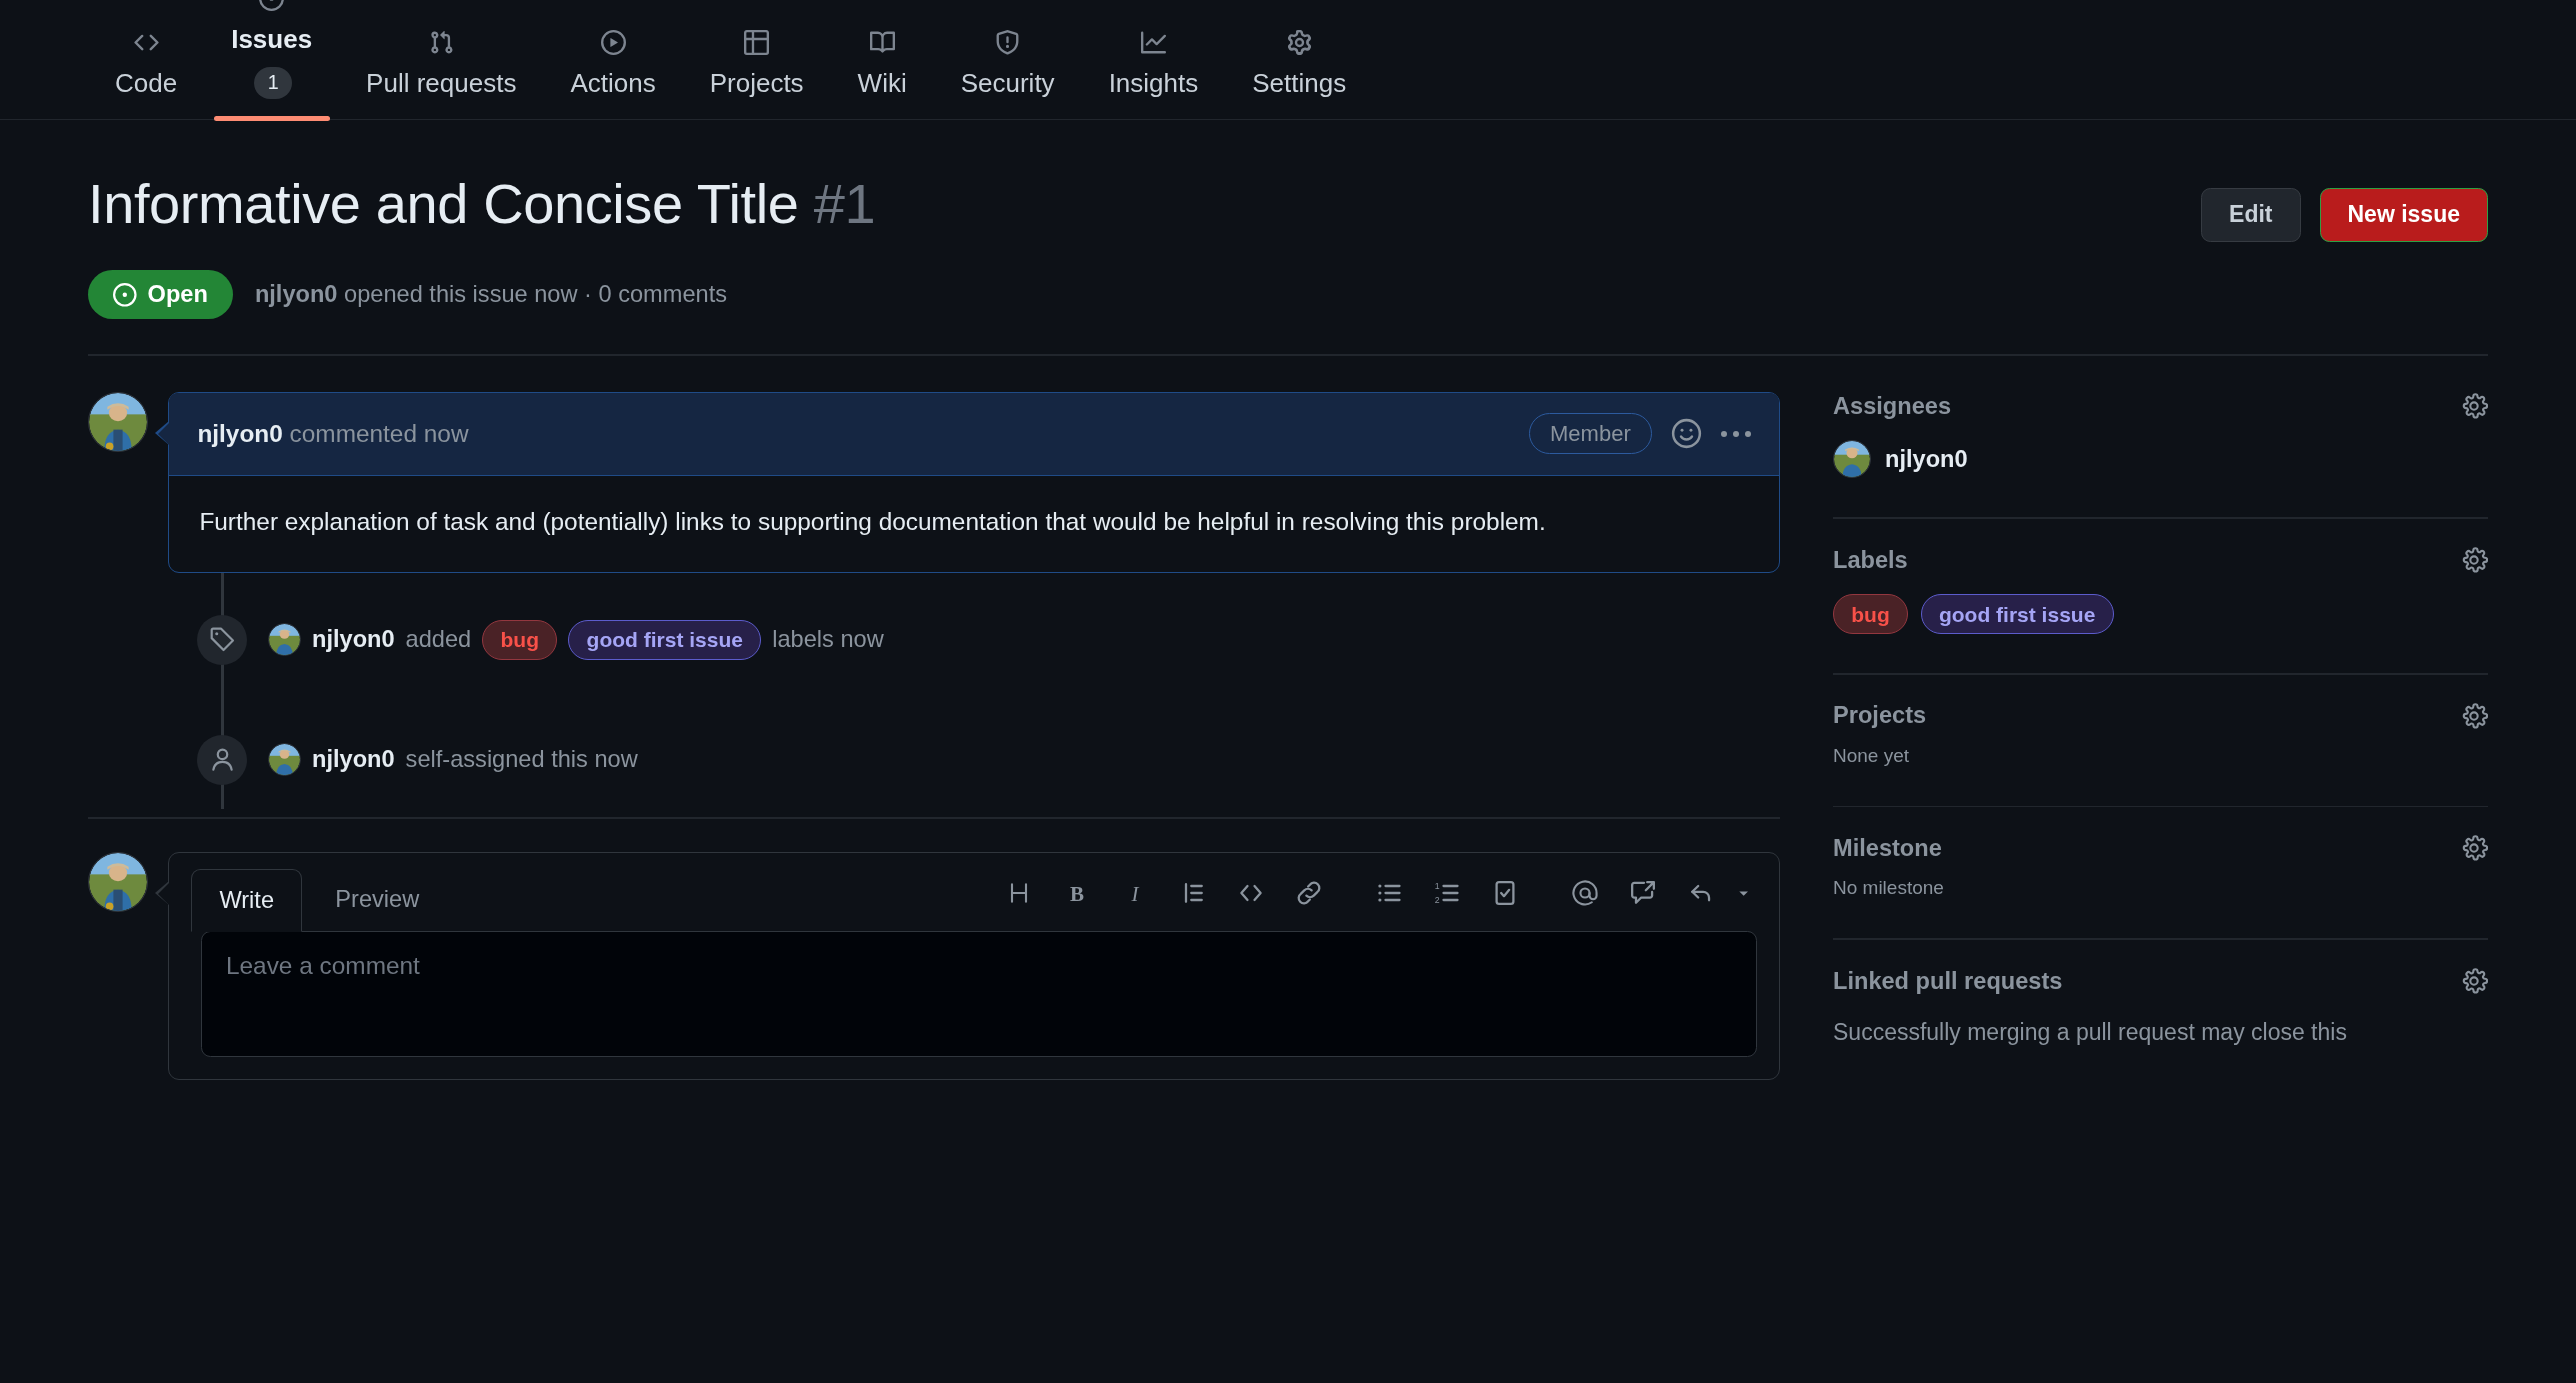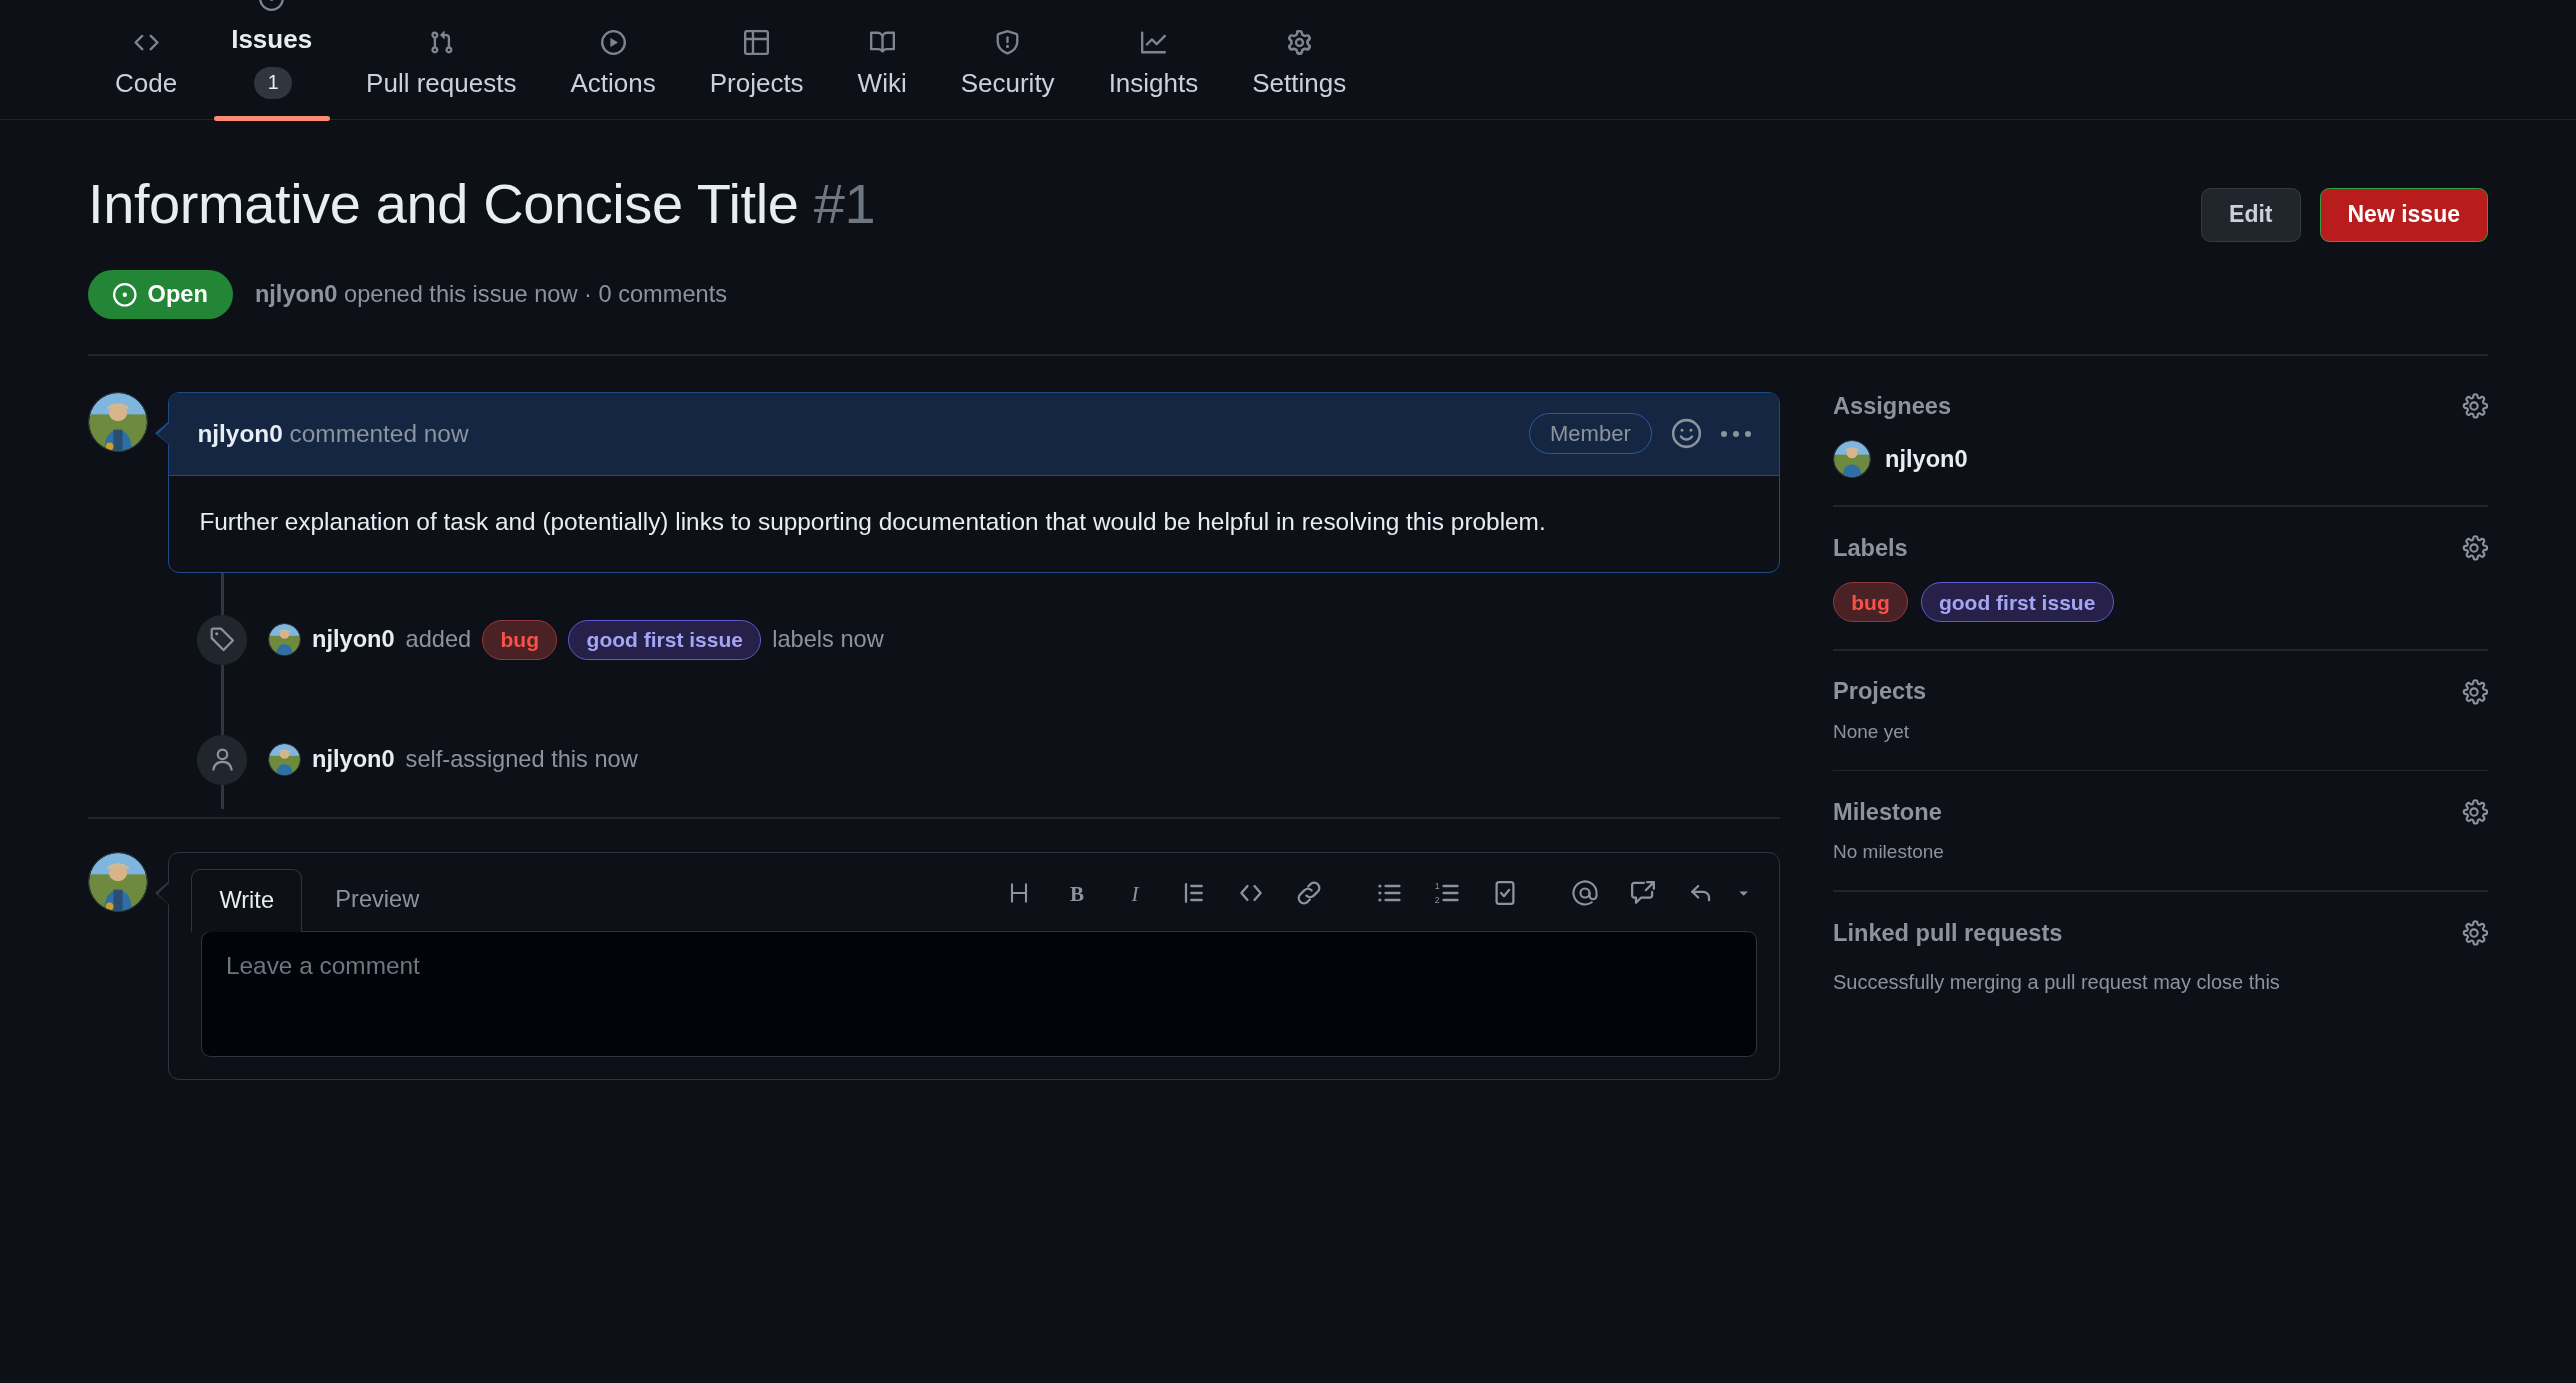--- a/index.html
+++ b/index.html
@@ -299,37 +299,37 @@
     border: 1.6px solid #30363d;
     border-radius: 9.4px;
     background: #010409;
     min-height: 126px;
     padding: 20.4px 23.6px;
     font-size: 24.4px;
     color: #6e7681;
   }
 
   
-  .side-sec { padding: 0 0 27px 0; }
+  .side-sec { padding: 0 0 39px 0; }
   .side-head {
     display: flex;
     align-items: center;
     justify-content: space-between;
     font-size: 23.6px;
     font-weight: 600;
     color: #8b949e;
   }
   .side-head .gear { color: #8b949e; display: flex; }
   .side-val { margin-top: 15px; font-size: 19px; color: #8b949e; }
   .side-assignee { display: flex; align-items: center; gap: 14px; margin-top: 20.4px; }
   .side-assignee .tl-avatar { width: 38px; height: 38px; flex: 0 0 38px; }
   .side-assignee span { font-size: 23.6px; color: #e6edf3; font-weight: 600; }
   .side-labels { display: flex; gap: 12.6px; margin-top: 20.4px; flex-wrap: wrap; }
   .side-hr { height: 1.6px; background: #21262d; margin: 0 0 27px 0; }
-  .side-note { margin-top: 20.4px; font-size: 20px; color: #8b949e; line-height: 1.5; }
+  .side-note { margin-top: 20.4px; font-size: 23px; color: #8b949e; line-height: 1.5; }
   svg { display: block; }
 </style>
 </head>
 <body>
 
 <div class="repo-nav">
 
   <div class="nav-item">
     <span class="ico">
       <svg width="25" height="25" viewBox="0 0 16 16" fill="currentColor">

